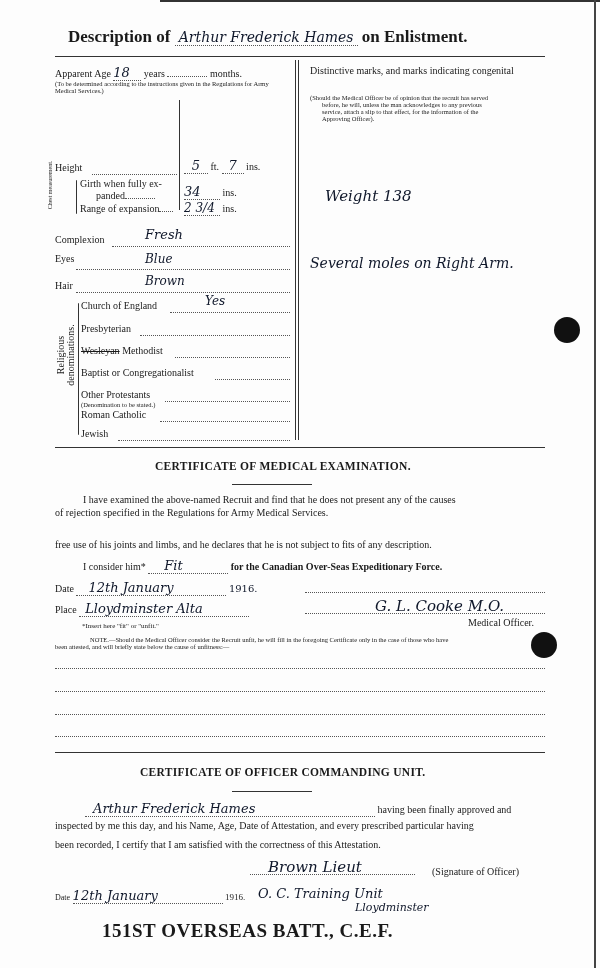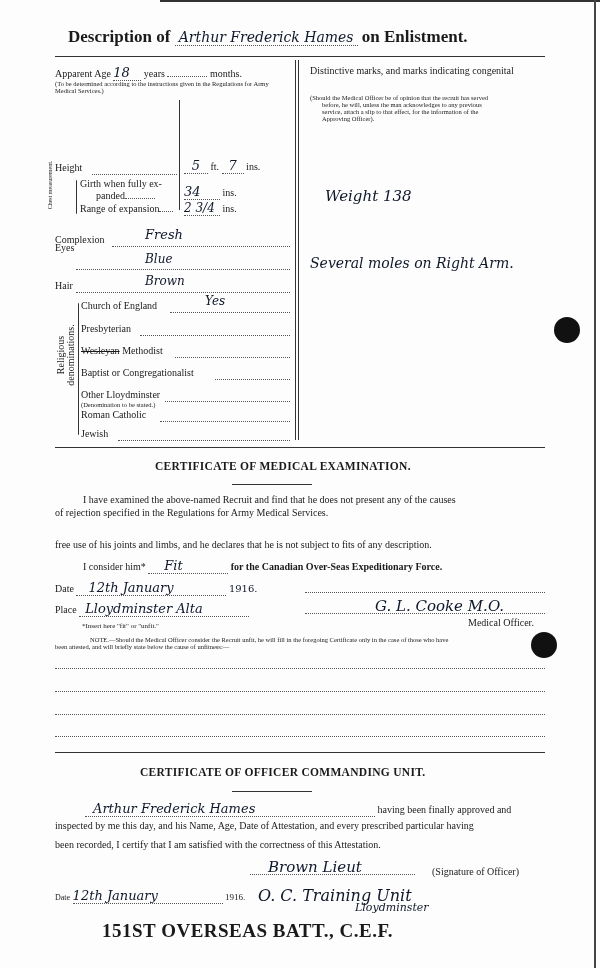--- a/index.html
+++ b/index.html
@@ -74,21 +74,21 @@
   </div>
   <div class="abs lbl" style="left:184px;top:201px;">
     <span class="hand" style="display:inline-block;width:36px;border-bottom:1px dotted #555;font-size:12px;">2 3/4</span>
     <span>ins.</span>
   </div>
 
   <div class="abs lbl" style="left:55px;top:234px;">Complexion</div>
   <div class="dots" style="left:112px;top:246px;width:178px;"></div>
   <div class="abs hand" style="left:145px;top:227px;font-size:13px;">Fresh</div>
 
-  <div class="abs lbl" style="left:55px;top:242px;text-align:right;">Eyes</div>
+  <div class="abs lbl" style="left:55px;top:253px;text-align:right;">Eyes</div>
   <div class="dots" style="left:76px;top:269px;width:214px;"></div>
   <div class="abs hand" style="left:145px;top:252px;font-size:12px;">Blue</div>
 
   <div class="abs lbl" style="left:55px;top:280px;">Hair</div>
   <div class="dots" style="left:76px;top:292px;width:214px;"></div>
   <div class="abs hand" style="left:145px;top:274px;font-size:12px;">Brown</div>
 
   <div class="abs vert lbl" style="left:56px;top:400px;width:90px;text-align:center;line-height:10px;white-space:normal;font-size:10px;">Religious denominations.</div>
   <div class="brace" style="left:78px;top:303px;height:132px;"></div>
 
@@ -101,21 +101,21 @@
 
   <div class="abs lbl" style="left:81px;top:345px;">
     <span style="text-decoration:line-through;">Wesleyan</span>
     <span>Methodist</span>
   </div>
   <div class="dots" style="left:175px;top:357px;width:115px;"></div>
 
   <div class="abs lbl" style="left:81px;top:367px;">Baptist or Congregationalist</div>
   <div class="dots" style="left:215px;top:379px;width:75px;"></div>
 
-  <div class="abs lbl" style="left:81px;top:389px;">Other Lloydminster</div>
+  <div class="abs lbl" style="left:81px;top:389px;">Other Protestants</div>
   <div class="dots" style="left:165px;top:401px;width:125px;"></div>
   <div class="abs tiny" style="left:81px;top:401px;">(Denomination to be stated.)</div>
 
   <div class="abs lbl" style="left:81px;top:409px;">Roman Catholic</div>
   <div class="dots" style="left:160px;top:421px;width:130px;"></div>
 
   <div class="abs lbl" style="left:81px;top:428px;">Jewish</div>
   <div class="dots" style="left:118px;top:440px;width:172px;"></div>
 
   <div class="abs lbl" style="left:310px;top:65px;line-height:12px;">
@@ -185,17 +185,17 @@
 
   <div class="dots" style="left:250px;top:874px;width:165px;"></div>
   <div class="abs hand" style="left:268px;top:858px;font-size:15px;">Brown  Lieut</div>
   <div class="abs body" style="left:432px;top:866px;">(Signature of Officer)</div>
 
   <div class="abs body" style="left:55px;top:888px;">
     <span style="font-size:8px;">Date</span>
     <span class="hand" style="display:inline-block;width:150px;border-bottom:1px dotted #555;font-size:13px;box-sizing:border-box;">12th January</span>
     <span style="font-size:9px;">1916.</span>
   </div>
-  <div class="abs hand" style="left:258px;top:886px;font-size:16px;">O. C. Training Unit</div>
+  <div class="abs hand" style="left:258px;top:886px;font-size:13px;">O. C. Training Unit</div>
   <div class="abs hand" style="left:355px;top:901px;font-size:11px;">Lloydminster</div>
 
   <div class="abs stamp" style="left:102px;top:920px;">151ST OVERSEAS BATT., C.E.F.</div>
 </div>
 
 </body></html>

